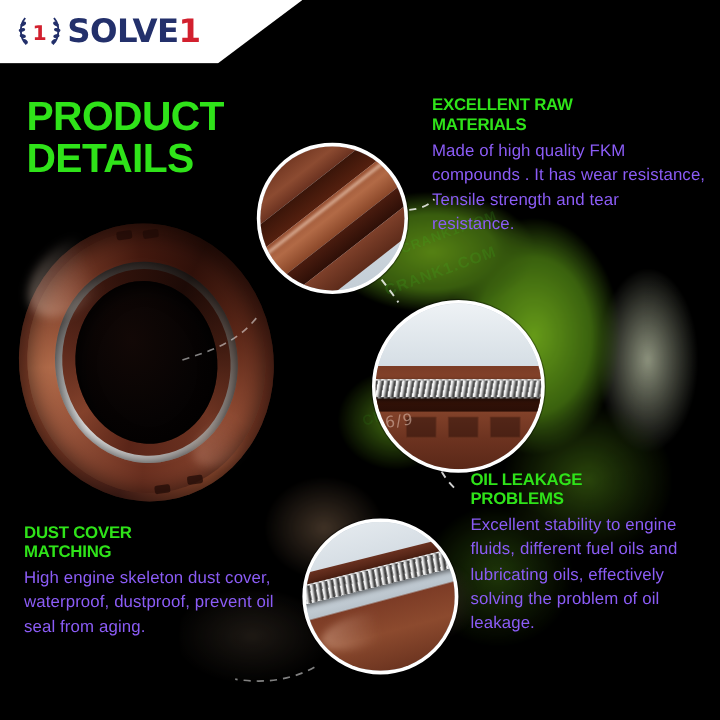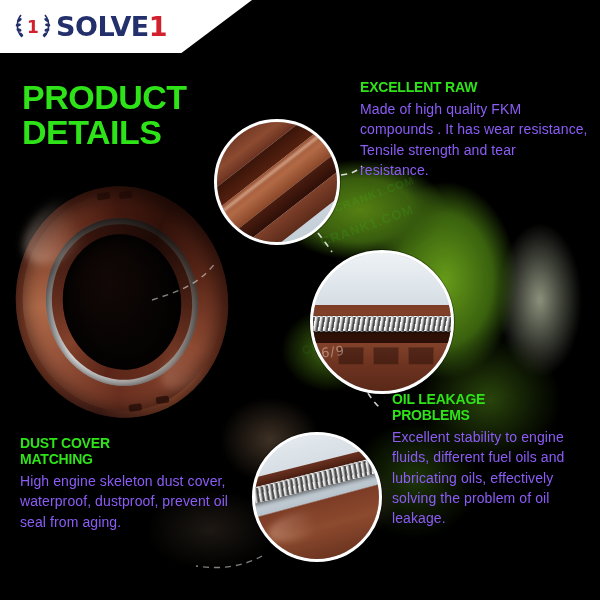--- a/index.html
+++ b/index.html
@@ -295,20 +295,21 @@
   <div class="leak-gloss"></div>
 </div>
 
 <div id="title-block" class="blk">
   <div class="h-big">PRODUCT</div>
   <div class="h-big">DETAILS</div>
 </div>
 
 <div id="blk-raw" class="blk">
   <div class="h-sec">EXCELLENT RAW</div>
+  <div class="h-sec">MATERIALS</div>
   <div class="p-body">Made of high quality FKM compounds . It has wear resistance, Tensile strength and tear resistance.</div>
 </div>
 
 <div id="blk-leak" class="blk">
   <div class="h-sec">OIL LEAKAGE</div>
   <div class="h-sec">PROBLEMS</div>
   <div class="p-body">Excellent stability to engine fluids, different fuel oils and lubricating oils, effectively solving the problem of oil leakage.</div>
 </div>
 
 <div id="blk-dust" class="blk">

